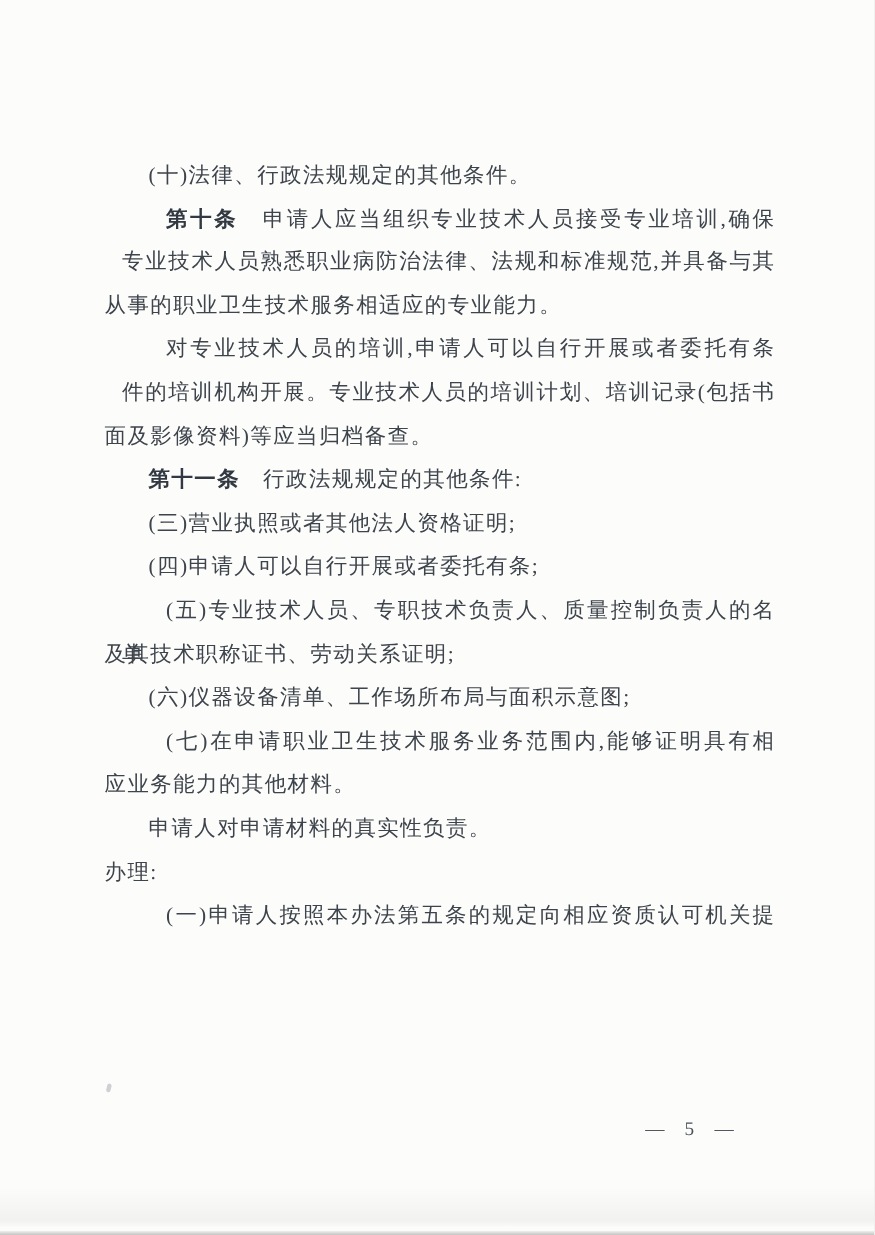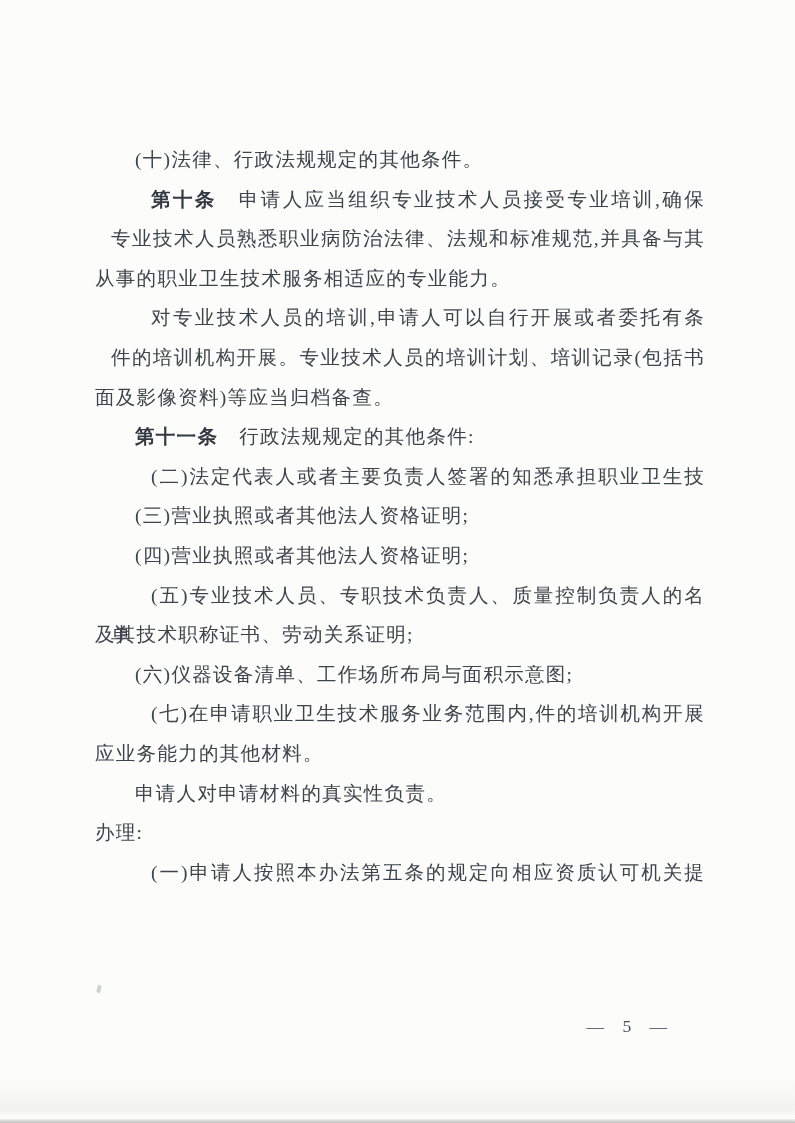--- a/index.html
+++ b/index.html
@@ -78,27 +78,26 @@
 <div class="page">
   <div class="content">
       <div class="line indent"><span class="run">(十)法律、行政法规规定的其他条件。</span></div>
       <div class="line indent fill"><span class="run bold-run">第十条</span><span class="gap"></span><span class="run">申请人应当组织专业技术人员接受专业培训,确保</span></div>
       <div class="line fill"><span class="run">专业技术人员熟悉职业病防治法律、法规和标准规范,并具备与其</span></div>
       <div class="line"><span class="run">从事的职业卫生技术服务相适应的专业能力。</span></div>
       <div class="line indent fill"><span class="run">对专业技术人员的培训,申请人可以自行开展或者委托有条</span></div>
       <div class="line fill"><span class="run">件的培训机构开展。专业技术人员的培训计划、培训记录(包括书</span></div>
       <div class="line"><span class="run">面及影像资料)等应当归档备查。</span></div>
       <div class="line indent"><span class="run bold-run">第十一条</span><span class="gap"></span><span class="run">行政法规规定的其他条件:</span></div>
-      <div class="line indent fill"><span class="run">(二)法定代表人或者主要负责人签署的知悉承担职业卫生技</span></div>
       <div class="line indent"><span class="run">(三)营业执照或者其他法人资格证明;</span></div>
-      <div class="line indent"><span class="run">(四)营业执照或者其他法人资格证明;</span></div>
+      <div class="line indent"><span class="run">(四)申请人可以自行开展或者委托有条;</span></div>
       <div class="line indent fill"><span class="run">(五)专业技术人员、专职技术负责人、质量控制负责人的名单</span></div>
       <div class="line"><span class="run">及其技术职称证书、劳动关系证明;</span></div>
       <div class="line indent"><span class="run">(六)仪器设备清单、工作场所布局与面积示意图;</span></div>
-      <div class="line indent fill"><span class="run">(七)在申请职业卫生技术服务业务范围内,件的培训机构开展</span></div>
+      <div class="line indent fill"><span class="run">(七)在申请职业卫生技术服务业务范围内,能够证明具有相</span></div>
       <div class="line"><span class="run">应业务能力的其他材料。</span></div>
       <div class="line indent"><span class="run">申请人对申请材料的真实性负责。</span></div>
       <div class="line"><span class="run">办理:</span></div>
       <div class="line indent fill"><span class="run">(一)申请人按照本办法第五条的规定向相应资质认可机关提</span></div>
     </div>
   <div class="artifact-tick"></div>
   <div class="scan-band"></div>
   <div class="scan-edge"></div>
   <div class="page-number">— 5 —</div>
 </div>

